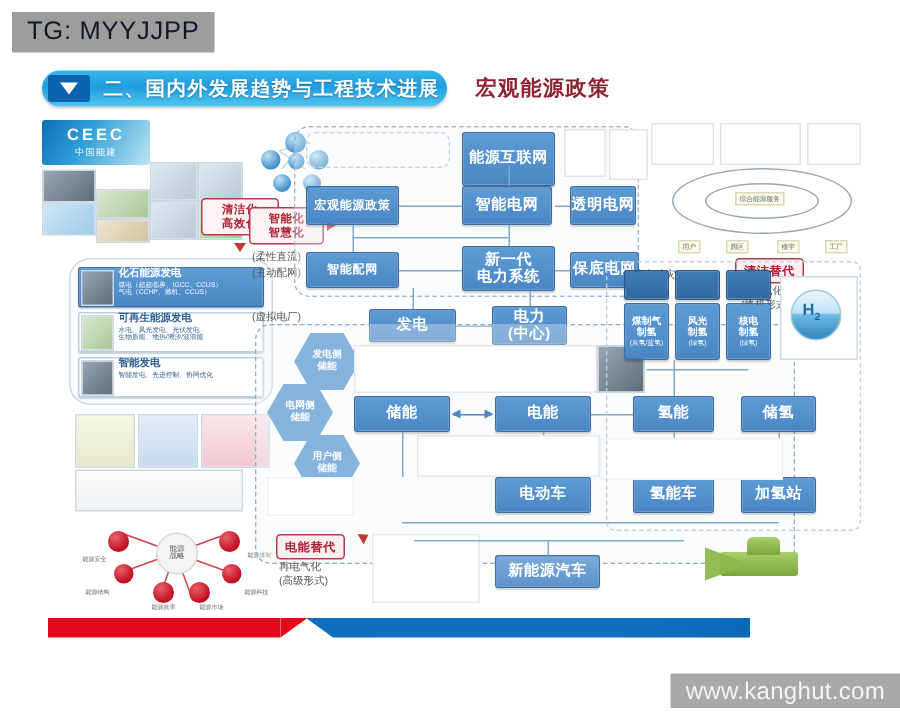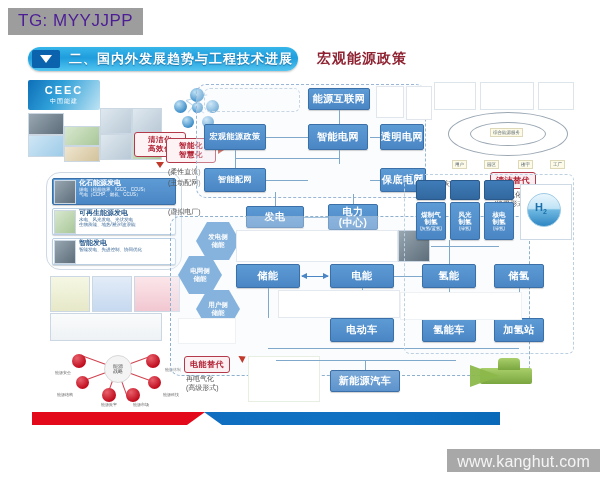--- a/index.html
+++ b/index.html
@@ -7,21 +7,21 @@
     width:600px;height:480px;
     background:#ffffff;
     font-family:"Liberation Sans","DejaVu Sans",sans-serif;
     overflow:hidden;position:relative;
   }
   .slide{position:absolute;inset:0;background:#fff;}
 
   
   .tg-watermark{
     position:absolute;left:8px;top:8px;
-    background:#9d9d9d;color:#4c1d95;
+    background:#9d9d9d;color:#0f172a;
     font-size:17px;letter-spacing:.5px;
     padding:3px 10px 4px 10px;
     font-family:"Liberation Sans",sans-serif;
     z-index:60;
   }
   
   .site-watermark{
     position:absolute;right:0px;bottom:8px;
     background:#a8a8a8;color:#f4f4f4;
     font-size:16px;padding:4px 10px 1px 10px;
@@ -349,30 +349,32 @@
     <div class="arrow-r" style="left:190px;top:66px;"></div>
 
     <div class="lbl gray" style="left:140px;top:88px;">(柔性直流)</div>
     <div class="lbl gray" style="left:140px;top:99px;">(主动配网)</div>
     <div class="lbl gray" style="left:140px;top:128px;">(虚拟电厂)</div>
 
     <div class="panel" style="left:168px;top:4px;width:230px;height:114px;"></div>
 
     <div class="dashbox" style="left:176px;top:8px;width:96px;height:24px;border-color:#c8d6e4;"></div>
 
-    <div class="nbox lg" style="left:280px;top:8px;width:62px;height:22px;">能源互联网</div>
+    <div class="nbox lg" style="left:280px;top:8px;width:62px;height:36px;">能源互联网</div>
 
     <div class="nbox" style="left:176px;top:44px;width:62px;height:26px;white-space:pre-line;">宏观能源政策</div>
 
     <div class="nbox lg" style="left:280px;top:44px;width:60px;height:26px;">智能电网</div>
 
     <div class="nbox lg" style="left:352px;top:44px;width:44px;height:26px;">透明电网</div>
 
     <div class="nbox" style="left:176px;top:88px;width:62px;height:24px;">智能配网</div>
 
+    <div class="nbox lg" style="left:280px;top:84px;width:62px;height:30px;white-space:pre-line;">新一代
+电力系统</div>
 
     <div class="nbox lg" style="left:352px;top:88px;width:46px;height:24px;">保底电网</div>
 
     <div class="ln h" style="left:238px;top:57px;width:42px;"></div>
     <div class="ln h" style="left:342px;top:57px;width:10px;"></div>
     <div class="ln h" style="left:238px;top:100px;width:42px;"></div>
     <div class="ln h" style="left:342px;top:100px;width:10px;"></div>
     <div class="ln v" style="left:311px;top:30px;height:14px;"></div>
     <div class="ln v" style="left:311px;top:70px;height:14px;"></div>
     <div class="ln v" style="left:207px;top:70px;height:18px;"></div>

